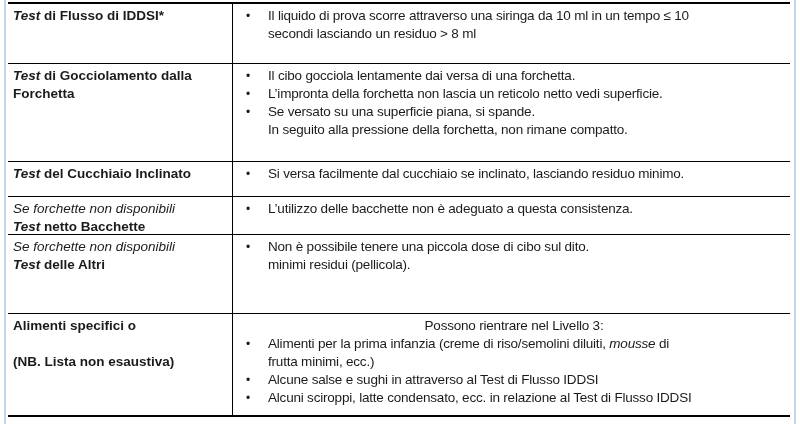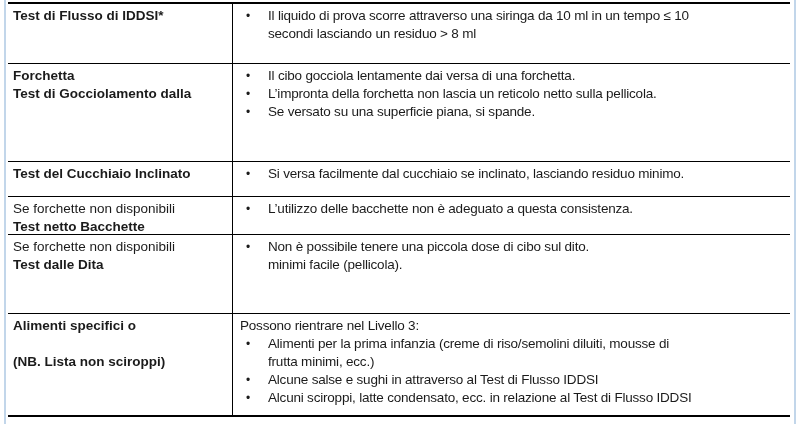--- a/index.html
+++ b/index.html
@@ -45,33 +45,33 @@
     border-right: 1.5px solid var(--border);
     padding: 3px 4px 0 5px;
   }
   .cell-right {
     flex: 1 1 auto;
     padding: 3px 2px 0 0;
   }
   .line, .cline { min-height: 18px; line-height: 18px; }
   .label-line { white-space: pre; }
   .cline { display: flex; }
-  .cline.intro { padding-left: 7px; }
+  .cline.intro { padding-left: 7px; text-align: center; }
   .marker {
     flex: 0 0 35px; width: 35px;
     padding-left: 13px;
     font-size: 12px;
   }
   .ltext {
     flex: 1 1 auto;
     white-space: pre-wrap;
     letter-spacing: -0.2px;
   }
   .b { font-weight: bold; }
-  .i { }
+  .i { font-style: italic; }
 </style>
 </head>
 <body>
 
 <div class="screen">
   <div class="page-edge edge-left"></div>
   <div class="page-edge edge-right"></div>
   <div class="iddsi-table" id="table-root">
       <div class="trow" style="height: 60px;">
         <div class="cell cell-left">
@@ -83,35 +83,39 @@
             <span class="ltext"><span>Il liquido di prova scorre attraverso una siringa da 10 ml in un tempo ≤ 10</span></span>
           </div>
           <div class="cline">
             <span class="marker"></span>
             <span class="ltext"><span>secondi lasciando un residuo &gt; 8 ml</span></span>
           </div>
         </div>
       </div>
       <div class="trow" style="height: 98px;">
         <div class="cell cell-left">
+          <div class="line label-line"><span class="b i">Test</span><span class="b "> di Gocciolamento dalla</span></div>
           <div class="line label-line"><span class="b ">Forchetta</span></div>
-          <div class="line label-line"><span class="b i">Test</span><span class="b "> di Gocciolamento dalla</span></div>
         </div>
         <div class="cell cell-right">
           <div class="cline">
             <span class="marker">•</span>
             <span class="ltext"><span>Il cibo gocciola lentamente dai versa di una forchetta.</span></span>
           </div>
           <div class="cline">
             <span class="marker">•</span>
-            <span class="ltext"><span>L’impronta della forchetta non lascia un reticolo netto sulla pellicola.</span></span>
+            <span class="ltext"><span>L’impronta della forchetta non lascia un reticolo netto vedi superficie.</span></span>
           </div>
           <div class="cline">
             <span class="marker">•</span>
             <span class="ltext"><span>Se versato su una superficie piana, si spande.</span></span>
+          </div>
+          <div class="cline">
+            <span class="marker"></span>
+            <span class="ltext"><span>In seguito alla pressione della forchetta, non rimane compatto.</span></span>
           </div>
         </div>
       </div>
       <div class="trow" style="height: 35px; justify-content: space-between;">
         <div class="cell cell-left">
           <div class="line label-line"><span class="b i">Test</span><span class="b "> del Cucchiaio Inclinato</span></div>
         </div>
         <div class="cell cell-right">
           <div class="cline">
             <span class="marker">•</span>
@@ -127,38 +131,38 @@
         <div class="cell cell-right">
           <div class="cline">
             <span class="marker">•</span>
             <span class="ltext"><span>L’utilizzo delle bacchette non è adeguato a questa consistenza.</span></span>
           </div>
         </div>
       </div>
       <div class="trow" style="height: 79px;">
         <div class="cell cell-left">
           <div class="line label-line"><span class="i">Se forchette non disponibili</span></div>
-          <div class="line label-line"><span class="b i">Test</span><span class="b "> dalle Dita</span></div>
+          <div class="line label-line"><span class="b i">Test</span><span class="b "> delle Altri</span></div>
         </div>
         <div class="cell cell-right">
           <div class="cline">
             <span class="marker">•</span>
             <span class="ltext"><span>Non è possibile tenere una piccola dose di cibo sul dito.</span></span>
           </div>
           <div class="cline">
             <span class="marker"></span>
-            <span class="ltext"><span>minimi facile (pellicola).</span></span>
+            <span class="ltext"><span>minimi residui (pellicola).</span></span>
           </div>
         </div>
       </div>
       <div class="trow" style="height: 103px;">
         <div class="cell cell-left">
           <div class="line label-line"><span class="b ">Alimenti specifici o</span></div>
           <div class="line label-line">&nbsp;</div>
-          <div class="line label-line"><span class="b ">(NB. Lista non sciroppi)</span></div>
+          <div class="line label-line"><span class="b ">(NB. Lista non esaustiva)</span></div>
         </div>
         <div class="cell cell-right">
           <div class="cline intro">
             <span class="ltext"><span>Possono rientrare nel Livello 3:</span></span>
           </div>
           <div class="cline">
             <span class="marker">•</span>
             <span class="ltext"><span>Alimenti per la prima infanzia (creme di riso/semolini diluiti, </span><span class="i">mousse</span><span> di</span></span>
           </div>
           <div class="cline">

